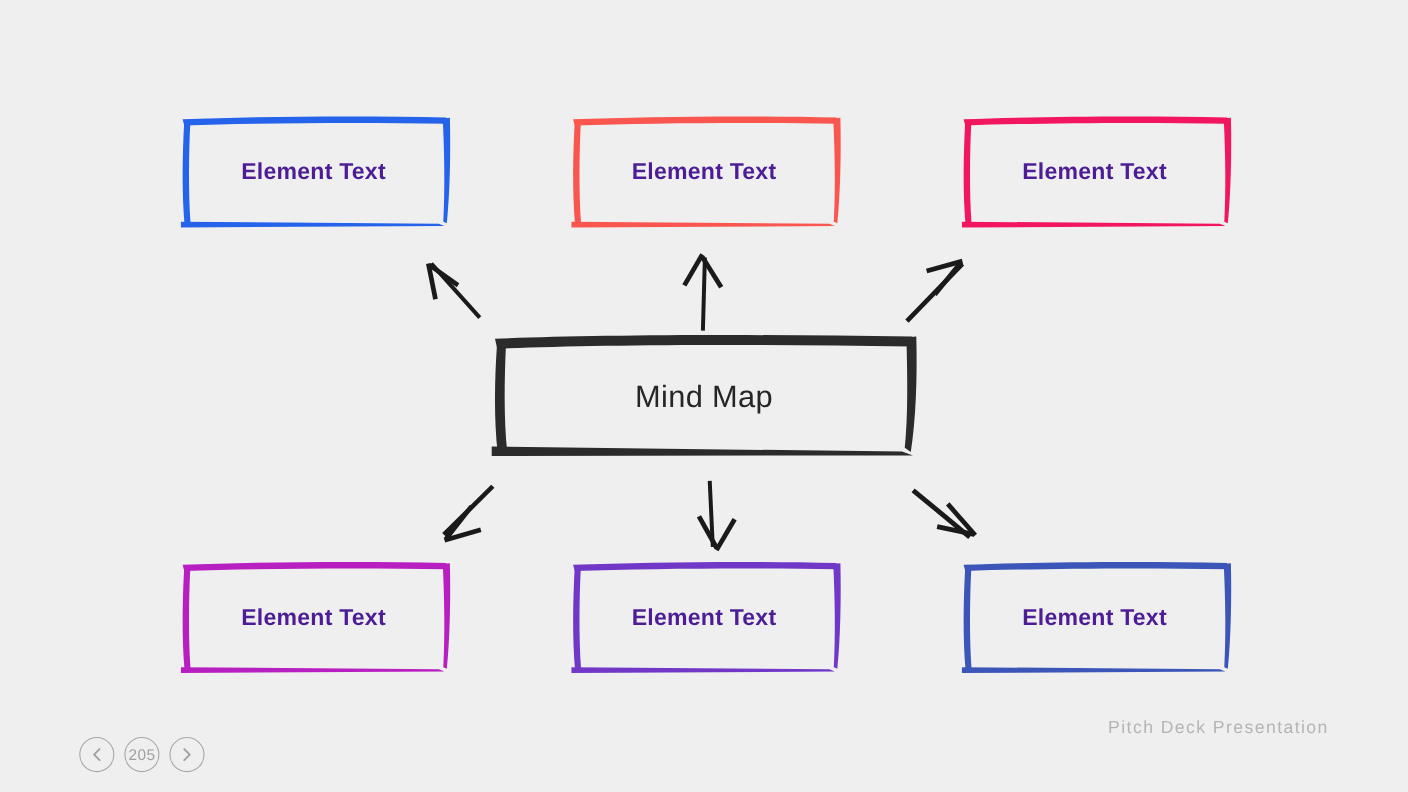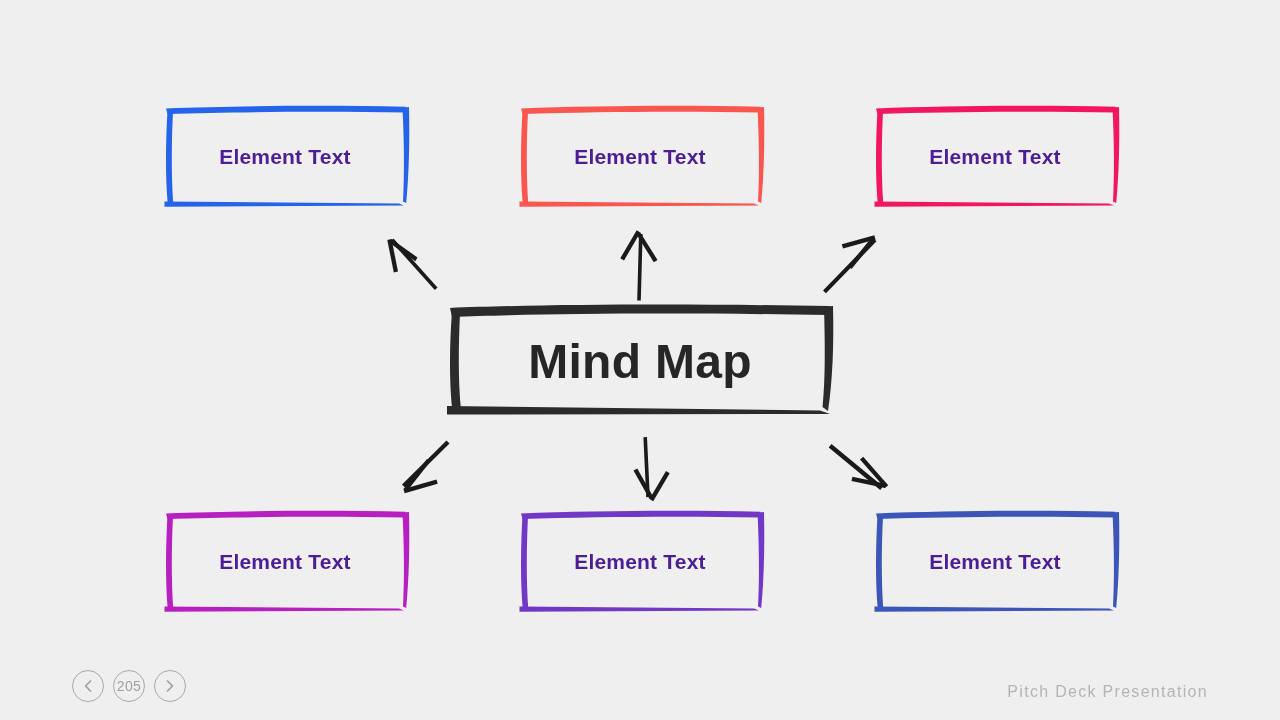--- a/index.html
+++ b/index.html
@@ -44,22 +44,22 @@
     white-space: nowrap;
     pointer-events: none;
   }
 
   .center-label {
     position: absolute;
     display: flex;
     align-items: center;
     justify-content: center;
     color: #262626;
-    font-size: 48px;
-    font-weight: 700;
+    font-size: 28px;
+    font-weight: 400;
     letter-spacing: 0.3px;
     white-space: nowrap;
     pointer-events: none;
   }
 
   
   .n-tl { left: 163px; top: 105px;  width: 244px; height: 104px; }
   .n-tc { left: 518px; top: 105px;  width: 244px; height: 104px; }
   .n-tr { left: 873px; top: 105px;  width: 244px; height: 104px; }
   .n-bl { left: 163px; top: 510px;  width: 244px; height: 104px; }
@@ -95,21 +95,21 @@
     color: #A0A0A0;
     font-size: 14px;
     font-weight: 400;
     letter-spacing: 0.4px;
     line-height: 1;
   }
 
   #footer-text {
     position: absolute;
     right: 72px;
-    top: 683px;
+    top: 653px;
     color: #B4B4B4;
     font-size: 16px;
     font-weight: 400;
     letter-spacing: 1.3px;
     white-space: nowrap;
   }
 </style>
 </head>
 <body>
 

